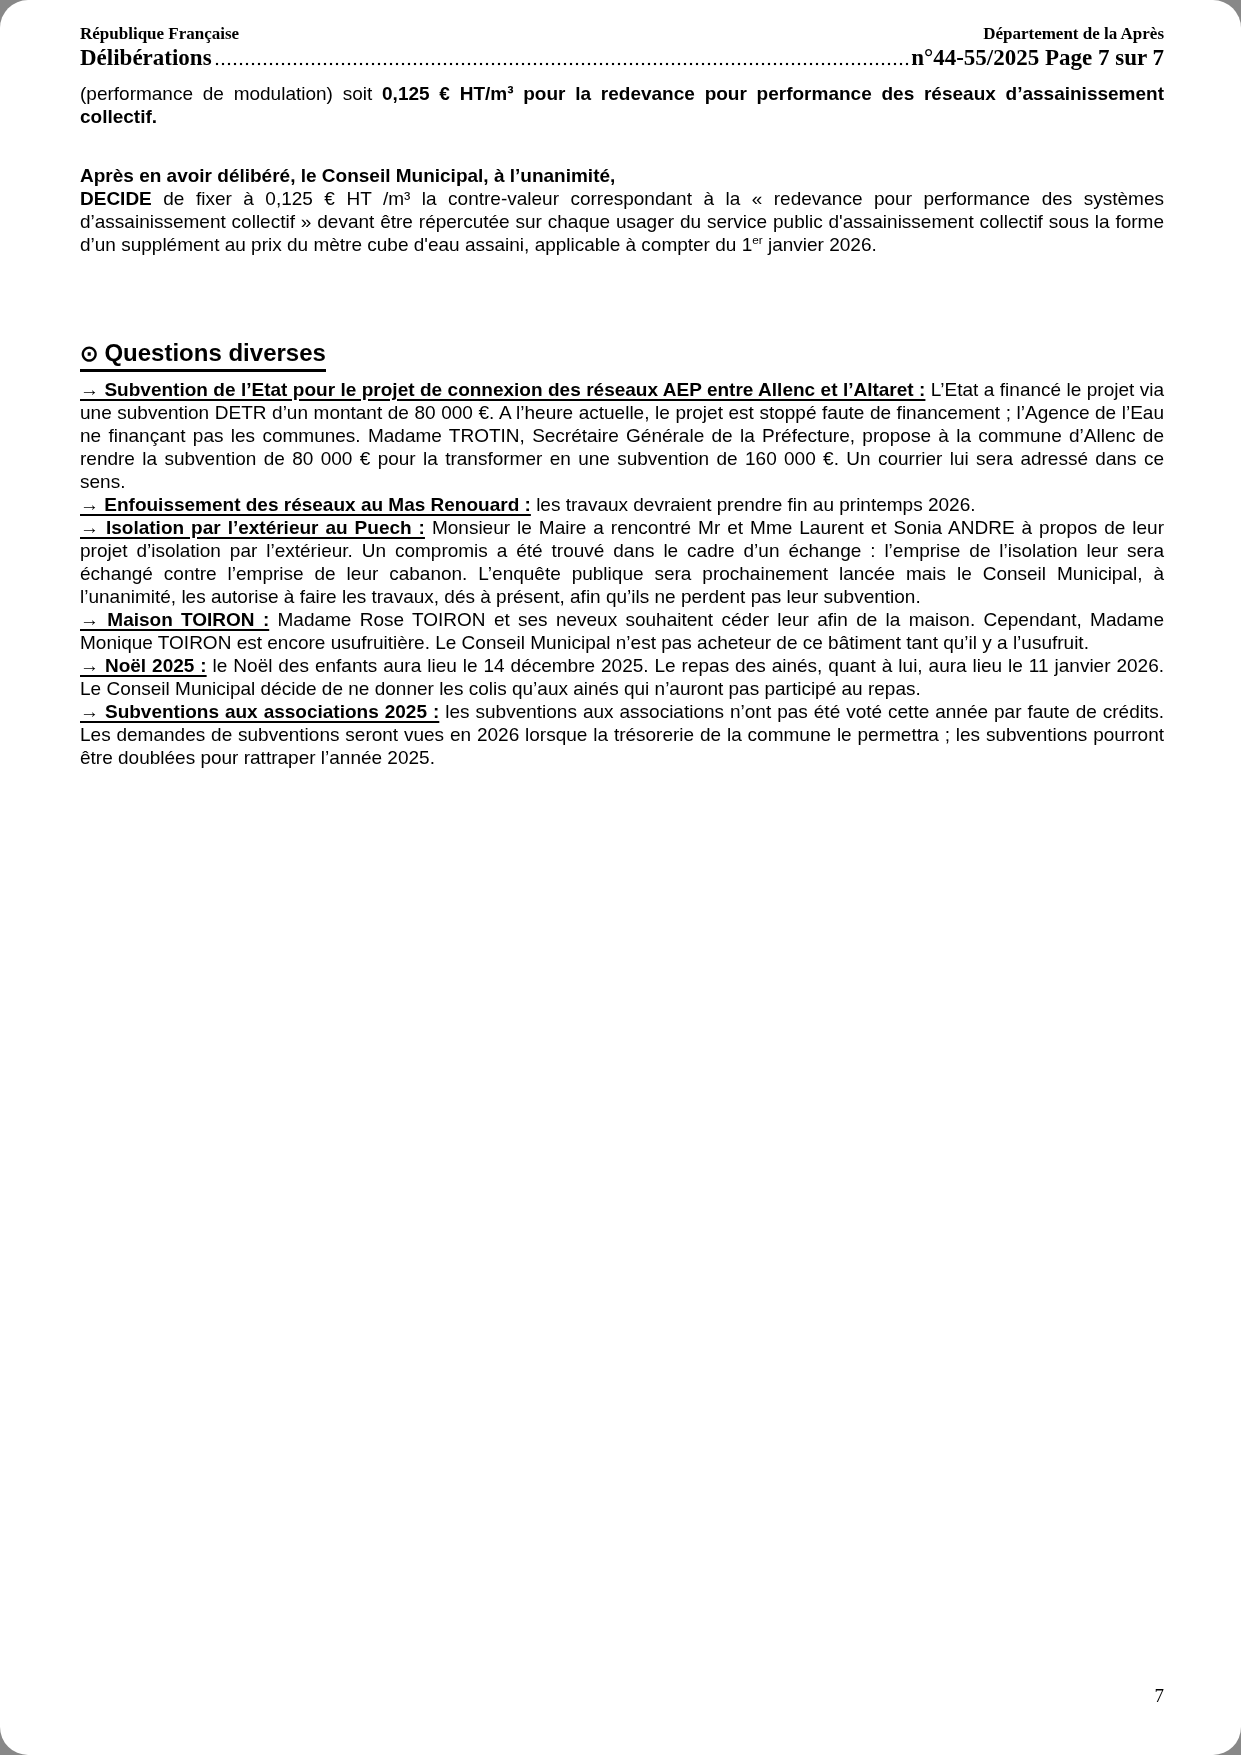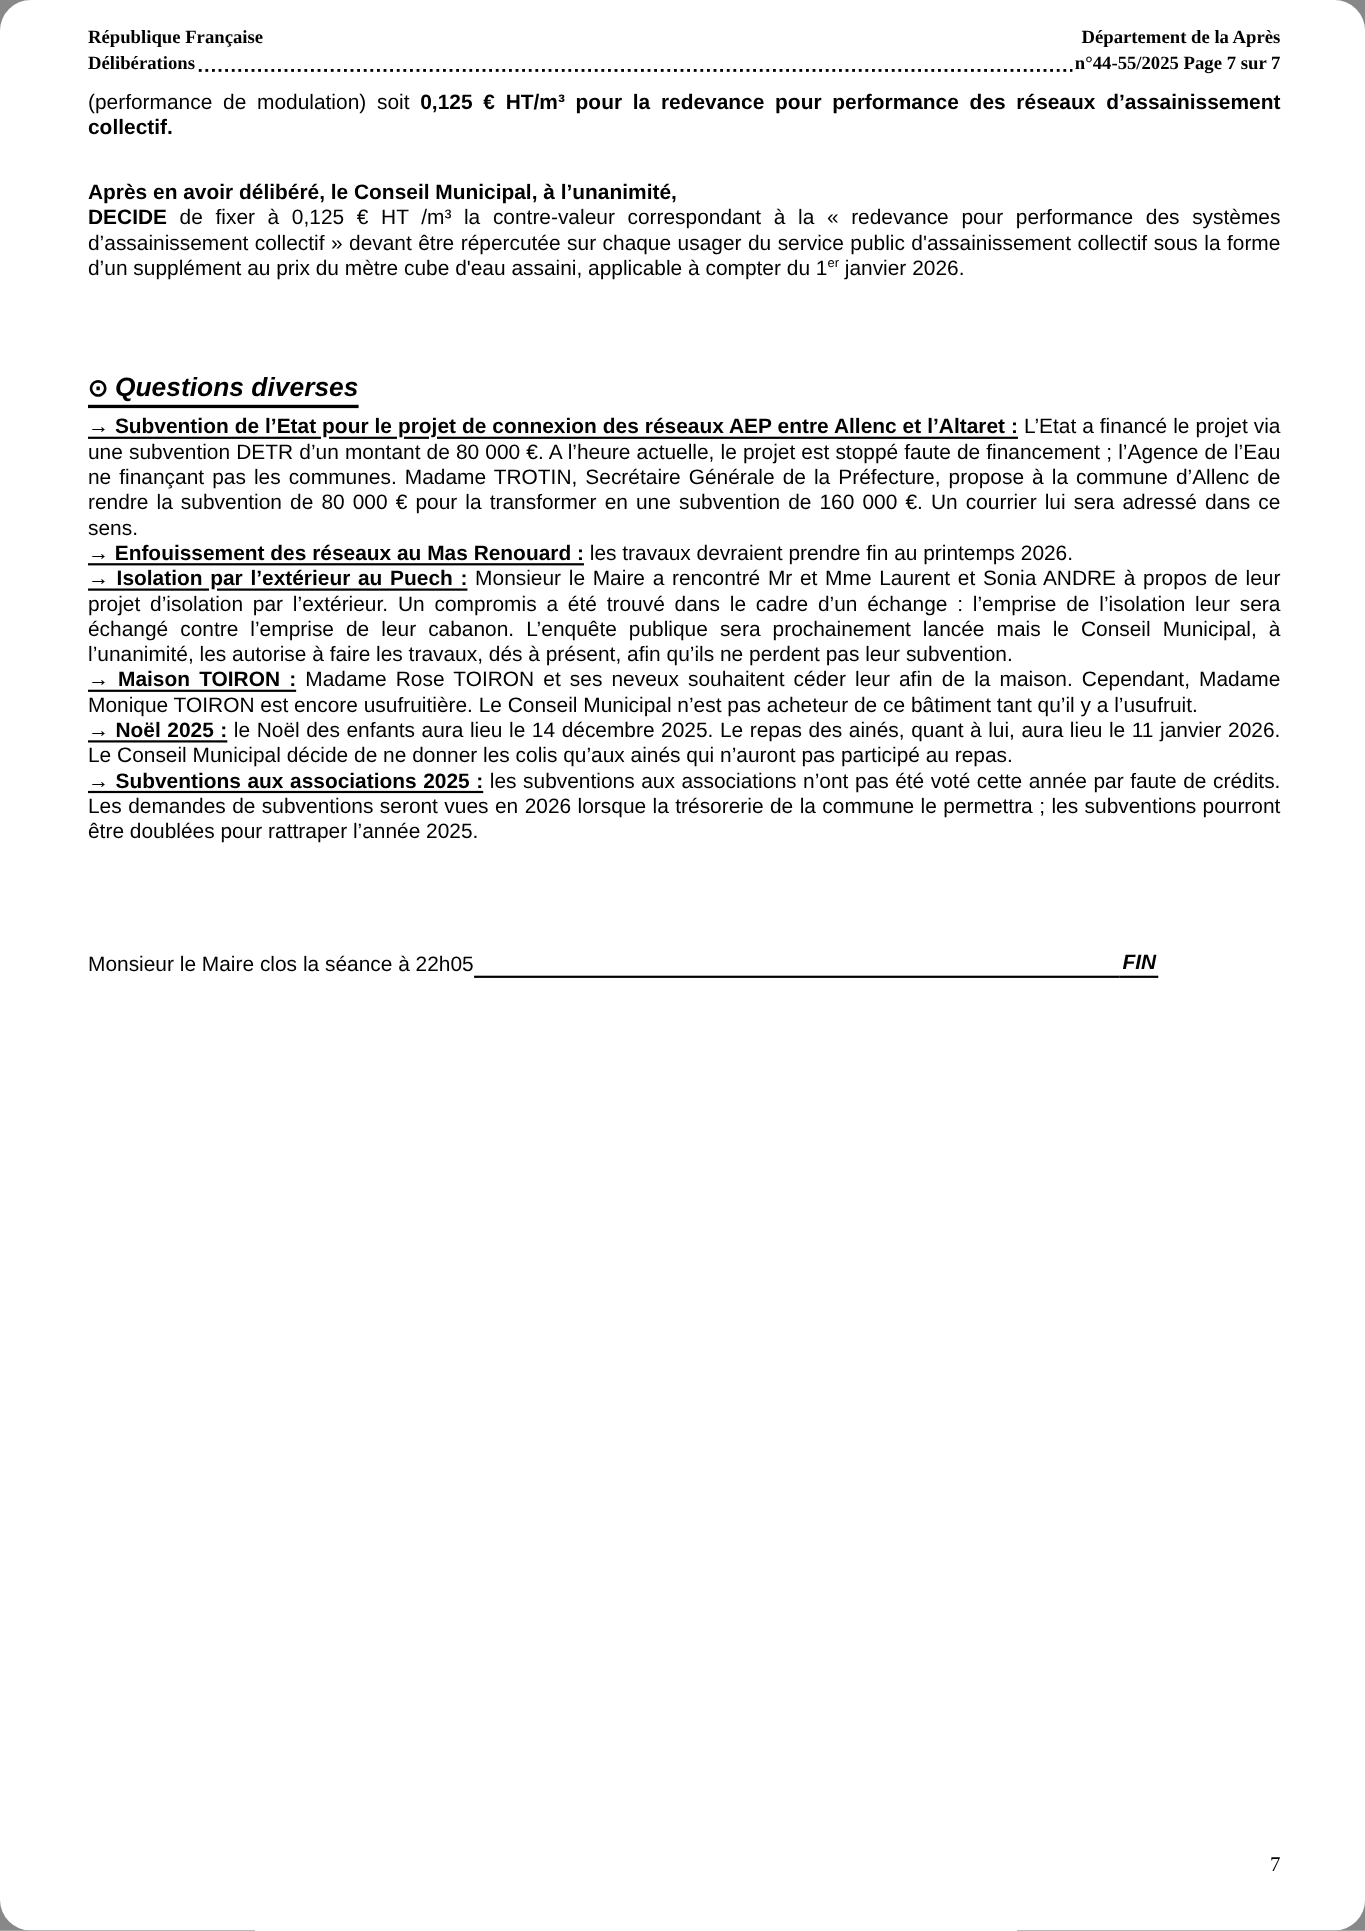--- a/index.html
+++ b/index.html
@@ -25,21 +25,21 @@
     display: flex;
     justify-content: space-between;
     padding-top: 24px;
     font-size: 17px;
     line-height: 19px;
   }
   .header-line2 {
     display: flex;
     align-items: center;
     margin-top: 4px;
-    font-size: 17px;
+    font-size: 23px;
     line-height: 22px;
   }
   .leader-dots {
     flex: 1;
     height: 22px;
     margin: 0 2px;
     background-image: radial-gradient(circle, #000 1.3px, transparent 1.6px);
     background-size: 6px 6px;
     background-repeat: repeat-x;
     background-position: left bottom 2px;
@@ -54,21 +54,21 @@
 
   
   .qd-heading { margin-top: 84px; font-size: 24px; line-height: 26px; }
   .qd-heading-inner {
     display: inline-block;
     border-bottom: 3px solid #000;
     padding-bottom: 2px;
     font-weight: 700;
   }
   .qd-bullet { font-style: normal; font-size: 22px; }
-  .qd-title { font-style: italic; margin-left: 6px; }
+  .qd-title { margin-left: 6px; }
   .qd-items { margin-top: 6px; }
   .lead {
     font-weight: 700;
     text-decoration: underline;
     text-decoration-thickness: 2px;
     text-underline-offset: 3px;
   }
 
   
   .closing {
@@ -139,21 +139,16 @@
 
   <div class="qd-items">
     <p><span class="lead">→ Subvention de l’Etat pour le projet de connexion des réseaux AEP entre Allenc et l’Altaret :</span><span> L’Etat a financé le projet via une subvention DETR d’un montant de 80&nbsp;000&nbsp;€. A l’heure actuelle, le projet est stoppé faute de financement ; l’Agence de l’Eau ne finançant pas les communes. Madame TROTIN, Secrétaire Générale de la Préfecture, propose à la commune d’Allenc de rendre la subvention de 80&nbsp;000&nbsp;€ pour la transformer en une subvention de 160&nbsp;000&nbsp;€. Un courrier lui sera adressé dans ce sens.</span></p>
     <p><span class="lead">→ Enfouissement des réseaux au Mas Renouard :</span><span> les travaux devraient prendre fin au printemps 2026.</span></p>
     <p><span class="lead">→ Isolation par l’extérieur au Puech :</span><span> Monsieur le Maire a rencontré Mr et Mme Laurent et Sonia ANDRE à propos de leur projet d’isolation par l’extérieur. Un compromis a été trouvé dans le cadre d’un échange : l’emprise de l’isolation leur sera échangé contre l’emprise de leur cabanon. L’enquête publique sera prochainement lancée mais le Conseil Municipal, à l’unanimité, les autorise à faire les travaux, dés à présent, afin qu’ils ne perdent pas leur subvention.</span></p>
     <p><span class="lead">→ Maison TOIRON :</span><span> Madame Rose TOIRON et ses neveux souhaitent céder leur afin de la maison. Cependant, Madame Monique TOIRON est encore usufruitière. Le Conseil Municipal n’est pas acheteur de ce bâtiment tant qu’il y a l’usufruit.</span></p>
     <p><span class="lead">→ Noël 2025 :</span><span> le Noël des enfants aura lieu le 14 décembre 2025. Le repas des ainés, quant à lui, aura lieu le 11 janvier 2026. Le Conseil Municipal décide de ne donner les colis qu’aux ainés qui n’auront pas participé au repas.</span></p>
     <p><span class="lead">→ Subventions aux associations 2025 :</span><span> les subventions aux associations n’ont pas été voté cette année par faute de crédits. Les demandes de subventions seront vues en 2026 lorsque la trésorerie de la commune le permettra ; les subventions pourront être doublées pour rattraper l’année 2025.</span></p>
   </div>
 
-  <div class="closing">
-    <span>Monsieur le Maire clos la séance à 22h05</span>
-    <span class="closing-fill"></span>
-    <span class="fin">FIN</span>
-  </div>
 
   <div class="page-number">7</div>
 
 </div>
 
 </body></html>

